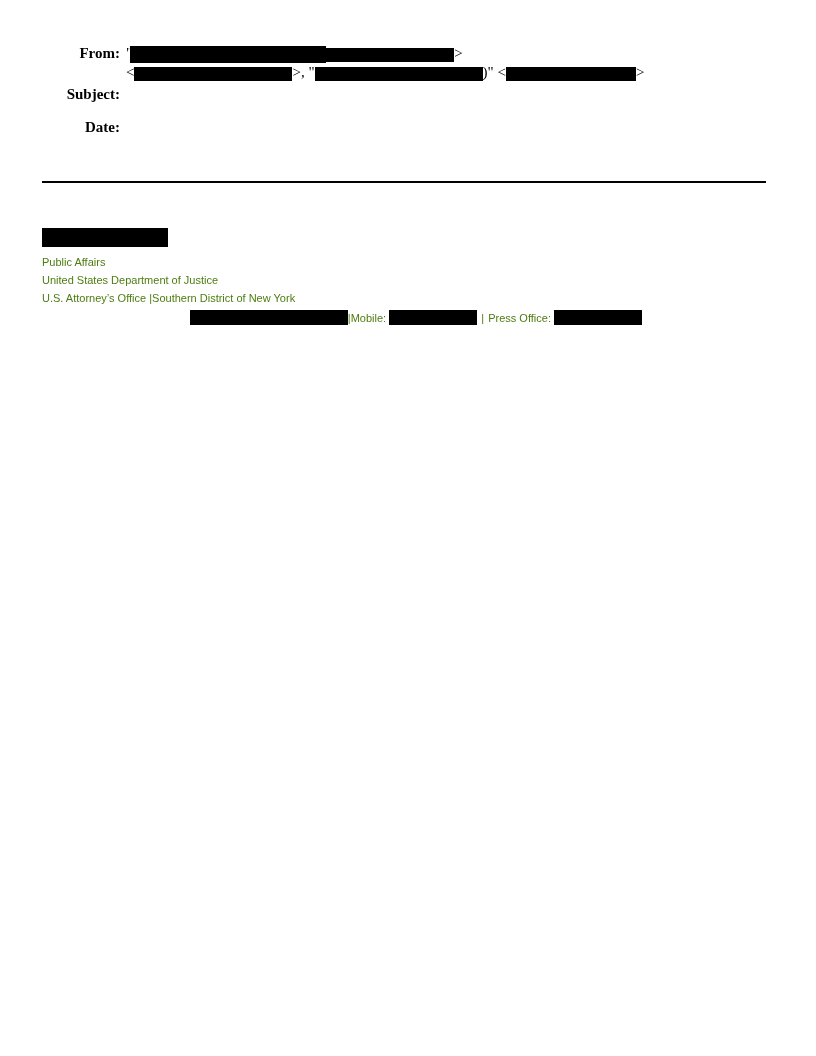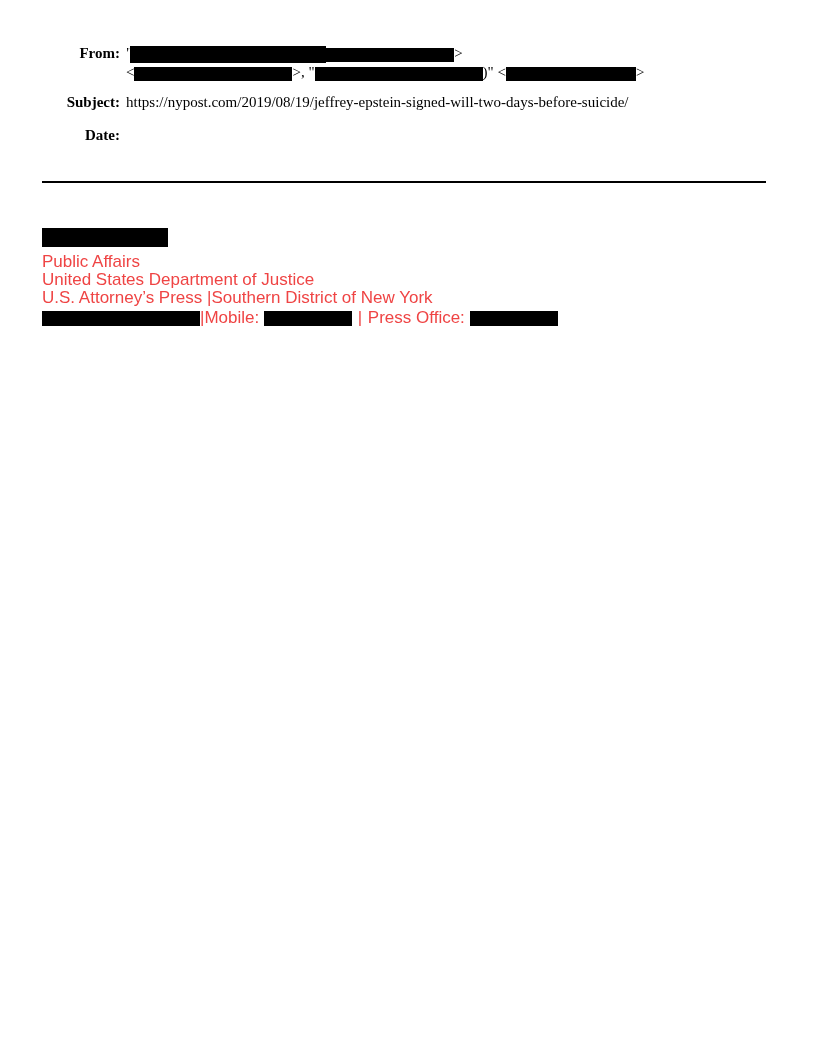--- a/index.html
+++ b/index.html
@@ -77,38 +77,39 @@
     background: #000000;
   }
 
   
   .sig-block {
     position: absolute;
     left: 42px;
     top: 228px;
     width: 600px;
     font-family: "Liberation Sans", sans-serif;
-    font-size: 17px;
+    font-size: 11px;
     line-height: 18px;
-    color: #ef4444;
+    color: #4d7c0f;
   }
   .sig-name-redact {
     display: block;
     width: 126px;
     height: 19px;
     background: #000000;
     margin-bottom: 6px;
   }
   .sig-line {
     white-space: nowrap;
   }
   .sig-contact {
     margin-top: 2px;
     white-space: nowrap;
     line-height: 18px;
+    text-align: right;
   }
   .sig-contact .redact {
     height: 15px;
     vertical-align: -3px;
   }
   .sep {
     padding: 0 1px;
   }
 </style>
 </head>
@@ -118,34 +119,33 @@
 
   <div class="header-block">
 
     <div class="hdr-row">
       <div class="hdr-label">From:</div>
       <div class="hdr-value"><span>"</span><span style="position:relative;"><span>Biase, Nicholas (USANYS)</span><span class="redact redact-tall" style="position:absolute;left:-2px;top:1px;width:196px;height:17px;"></span></span> <span>&lt;</span><span class="redact" style="width:142px;"></span><span>&gt;</span></div>
     </div>
 
     <div class="hdr-value-cont"><span>&lt;</span><span class="redact" style="width:158px;"></span><span>&gt;, </span><span>"</span><span class="redact" style="width:168px;"></span><span>)"</span> <span>&lt;</span><span class="redact" style="width:130px;"></span><span>&gt;</span></div>
 
-    <div class="hdr-row" style="margin-top:12px;">
+    <div class="hdr-row" style="margin-top:4px;">
       <div class="hdr-label">Subject:</div>
-      <div class="hdr-value">https://nypost.com/2019/08/19/jeffrey-epstein-signed-will-two-days-before-suicide/</div>
     </div>
 
     <div class="hdr-row" style="margin-top:14px;">
       <div class="hdr-label">Date:</div>
     </div>
 
   </div>
 
   <div class="rule"></div>
 
   <div class="sig-block">
     <span class="sig-name-redact"></span>
     <div class="sig-line">Public Affairs</div>
     <div class="sig-line">United States Department of Justice</div>
-    <div class="sig-line"><span>U.S. Attorney’s Press |</span><span>Southern District of New York</span></div>
+    <div class="sig-line"><span>U.S. Attorney’s Office |</span><span>Southern District of New York</span></div>
     <div class="sig-contact"><span class="redact" style="width:158px;"></span><span>|Mobile:</span> <span class="redact" style="width:88px;"></span> <span class="sep">|</span> <span>Press Office:</span> <span class="redact" style="width:88px;"></span></div>
   </div>
 
 </div>
 
 </body></html>

